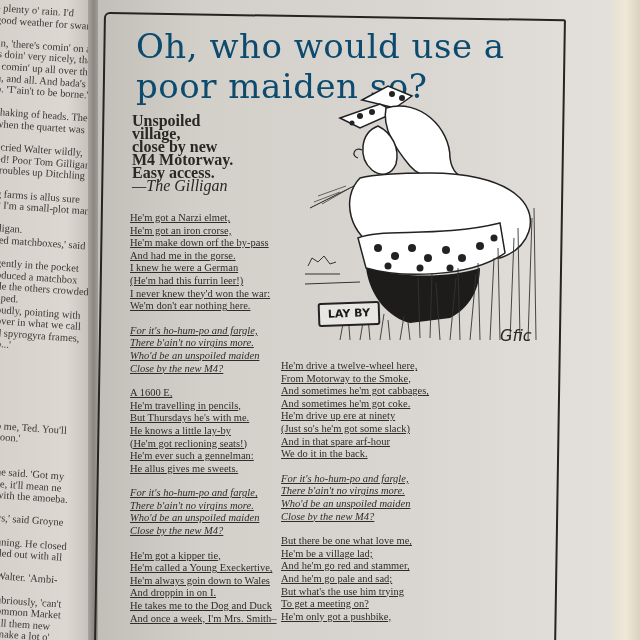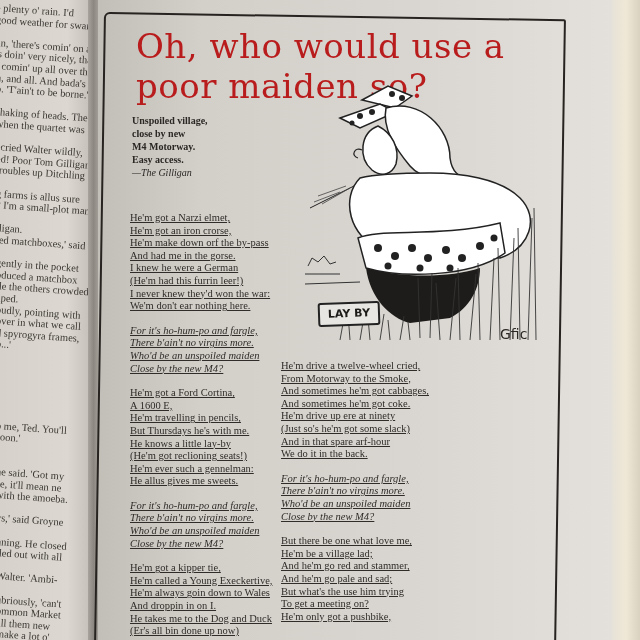--- a/index.html
+++ b/index.html
@@ -33,25 +33,25 @@
       background: linear-gradient(90deg, #e7e2d8 0%, #efe8d6 50%, #d9d2c0 100%);
     }
     .frame {
       position: absolute; left: 104px; top: 12px; width: 458px; height: 660px;
       border: 2px solid #262320; border-radius: 6px 2px 0 0;
       transform: rotate(0.9deg); transform-origin: top left;
     }
     .title {
       position: absolute; left: 136px; top: 26px; width: 400px;
       font-family: "DejaVu Serif", serif; font-size: 34px; line-height: 40px;
-      color: #b91c1c; letter-spacing: 0.5px;
+      color: #0c4a6e; letter-spacing: 0.5px;
     }
     .epigraph {
       position: absolute; left: 132px; top: 114px; width: 120px;
-      font-size: 10px; line-height: 13px; color: #2a2724; font-weight: bold;
+      font-size: 16px; line-height: 13px; color: #2a2724; font-weight: bold;
     }
     .epigraph .src { font-style: italic; font-weight: normal; }
     .col {
       position: absolute; font-size: 10.5px; line-height: 12.6px; color: #2f2c29;
       font-family: "Liberation Serif", serif;
     }
     .col .stanza { margin-bottom: 12px; }
     .col .line { display: block; white-space: nowrap; text-decoration: underline; }
     .col .chorus .line { font-style: italic; }
     .col-left { left: 130px; top: 212px; }
@@ -59,21 +59,21 @@
     
     .cartoon { position: absolute; left: 300px; top: 78px; width: 250px; height: 270px; }
     .sign {
       position: absolute; left: 318px; top: 302px; width: 58px; height: 20px;
       border: 2px solid #222; border-radius: 3px; background: #e8e6e2;
       font-family: "DejaVu Sans", sans-serif; font-weight: bold; font-size: 11px;
       text-align: center; line-height: 20px; color: #1d1b19; transform: rotate(-2deg);
     }
     .signature {
       position: absolute; left: 500px; top: 326px; font-family: "DejaVu Sans", sans-serif;
-      font-size: 14px; color: #2a2724;
+      font-size: 16px; font-style: italic; color: #2a2724;
     }
   </style>
 </head>
 <body>
 
 <div class="left-page" id="leftPage">
     <span class="lp-line" style="top: 2px;">e plenty o' rain. I'd</span>
     <span class="lp-line" style="top: 13.6px;">good weather for swamp</span>
     <span class="lp-line" style="top: 36.8px;">an, 'there's comin' on a</span>
     <span class="lp-line" style="top: 48.4px;">'s doin' very nicely, tha</span>
@@ -187,51 +187,49 @@
     <span class="line">I never knew they'd won the war:</span>
     <span class="line">We'm don't ear nothing here.</span>
   </div>
   <div class="stanza chorus">
     <span class="line">For it's ho-hum-po and fargle,</span>
     <span class="line">There b'ain't no virgins more.</span>
     <span class="line">Who'd be an unspoiled maiden</span>
     <span class="line">Close by the new M4?</span>
   </div>
   <div class="stanza">
-    <span class="line">He'm got a Ford Cortina,</span>
     <span class="line">A 1600 E,</span>
     <span class="line">He'm travelling in pencils,</span>
     <span class="line">But Thursdays he's with me.</span>
     <span class="line">He knows a little lay-by</span>
     <span class="line">(He'm got reclioning seats!)</span>
     <span class="line">He'm ever such a gennelman:</span>
     <span class="line">He allus gives me sweets.</span>
   </div>
   <div class="stanza chorus">
     <span class="line">For it's ho-hum-po and fargle,</span>
     <span class="line">There b'ain't no virgins more.</span>
     <span class="line">Who'd be an unspoiled maiden</span>
     <span class="line">Close by the new M4?</span>
   </div>
   <div class="stanza">
     <span class="line">He'm got a kipper tie,</span>
     <span class="line">He'm called a Young Execkertive,</span>
     <span class="line">He'm always goin down to Wales</span>
     <span class="line">And droppin in on I.</span>
     <span class="line">He takes me to the Dog and Duck</span>
-    <span class="line">(Er's all bin done up now)</span>
     <span class="line">And once a week, I'm Mrs. Smith–</span>
 
   </div>
 
 </div>
 
 <div class="col col-right">
   <div class="stanza">
-    <span class="line">He'm drive a twelve-wheel cried,</span>
+    <span class="line">He'm drive a twelve-wheel here,</span>
     <span class="line">From Motorway to the Smoke,</span>
     <span class="line">And sometimes he'm got cabbages,</span>
     <span class="line">And sometimes he'm got coke.</span>
     <span class="line">He'm drive up ere at ninety</span>
     <span class="line">(Just so's he'm got some slack)</span>
     <span class="line">And in that spare arf-hour</span>
     <span class="line">We do it in the back.</span>
   </div>
   <div class="stanza chorus">
     <span class="line">For it's ho-hum-po and fargle,</span>

